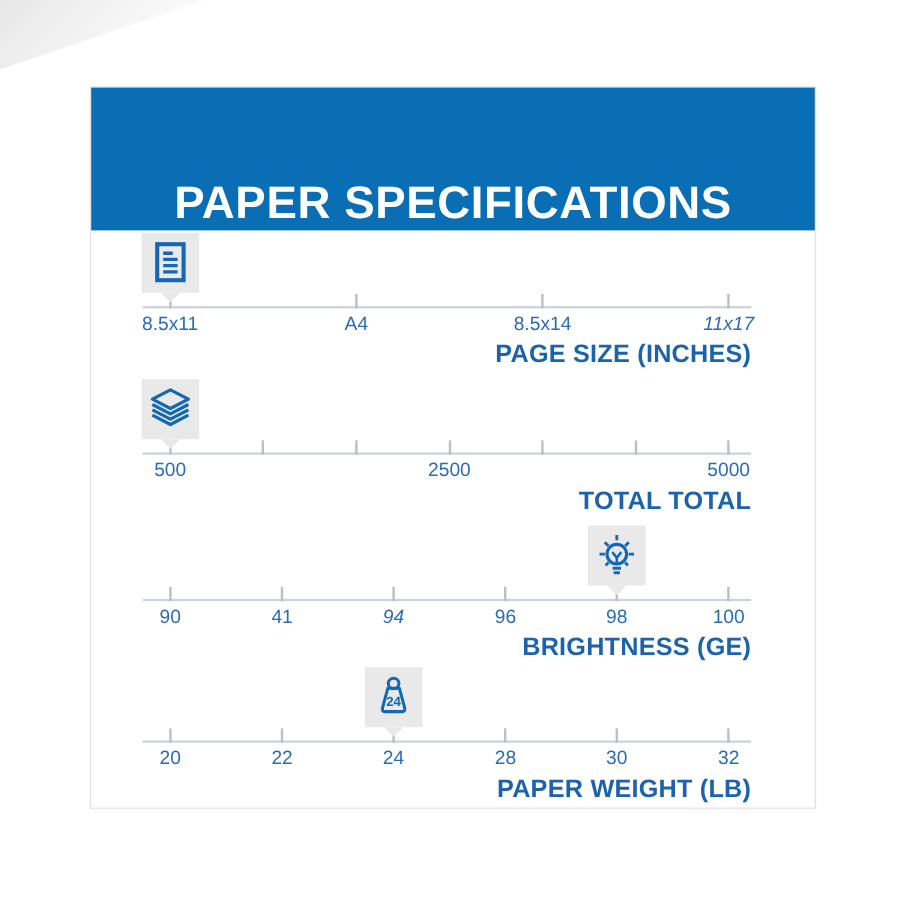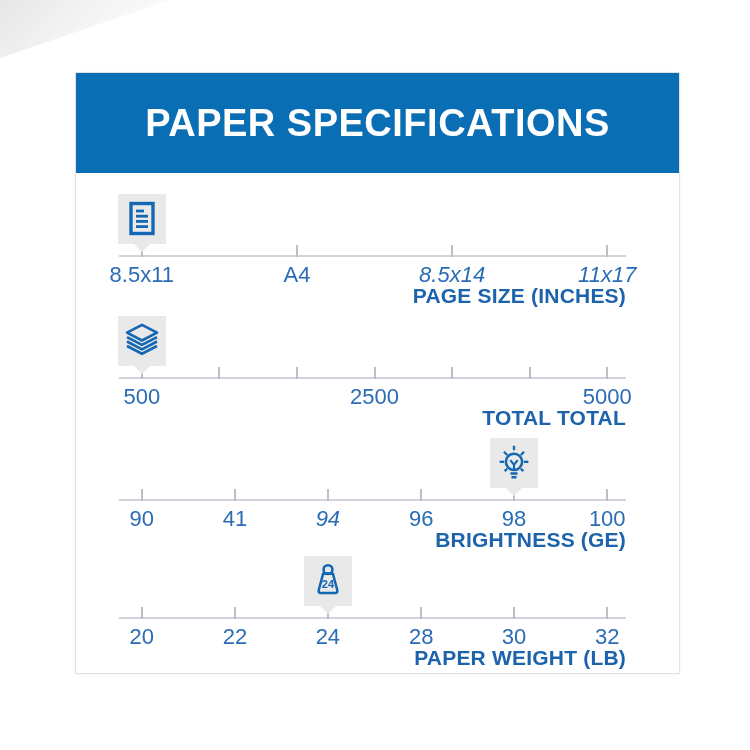--- a/index.html
+++ b/index.html
@@ -17,44 +17,44 @@
     clip-path: polygon(0 0, 100% 0, 0 100%);
   }
   .card {
     position: absolute; left: 75px; top: 72px;
     width: 603px; height: 600px;
     background: var(--card-bg, #ffffff);
     border: 1px solid var(--card-border, #e2e2e2);
     box-shadow: 0 1px 4px rgba(0,0,0,0.05);
   }
   .header {
-    position: absolute; left: 0; top: 0; right: 0; height: 100px;
+    position: absolute; left: 0; top: 0; right: 0; height: 119px;
     background: var(--header-bg, #0a6eb4);
-    display: flex; align-items: center; justify-content: center;
+    display: flex; align-items: flex-end; justify-content: center;
   }
   .header h1 {
     margin: 0;
     font-size: 38px; font-weight: bold;
     letter-spacing: 0.5px;
     color: var(--header-text, #ffffff);
     white-space: nowrap;
   }
   .scales { position: absolute; left: 0; top: 0; right: 0; bottom: 0; }
   .scale { position: absolute; left: 43px; width: 507px; height: 0; }
   .track {
     position: absolute; left: 0; top: -2px; width: 100%; height: 2px;
     background: var(--track-gray, #cfd5da);
   }
   .tick {
     position: absolute; top: -12px; width: 2px; height: 12px; margin-left: -1px;
     background: var(--tick-gray, #b9c0c6);
   }
   .tick-label {
     position: absolute; top: 5px; transform: translateX(-50%);
-    font-size: 22px; color: var(--label-blue, #2a6cb5);
+    font-size: 16px; color: var(--label-blue, #2a6cb5);
     white-space: nowrap;
   }
   .axis-title {
     position: absolute; right: 0; top: 27px;
     font-size: 21px; font-weight: bold; letter-spacing: 0.2px;
     color: var(--title-blue, #1c63ac);
     white-space: nowrap;
   }
   .marker { position: absolute; top: -63px; width: 48px; margin-left: -24px; }
   .marker-box {
@@ -82,21 +82,21 @@
     <h1>PAPER SPECIFICATIONS</h1>
   </div>
   <div class="scales">
       <div class="scale" style="top: 184px;">
         <div class="track"></div>
         <div class="tick" style="left: 4.5%;"></div>
         <div class="tick-label" style="left: 4.5%;">8.5x11</div>
         <div class="tick" style="left: 35.1%;"></div>
         <div class="tick-label" style="left: 35.1%;">A4</div>
         <div class="tick" style="left: 65.7%;"></div>
-        <div class="tick-label" style="left: 65.7%; font-style: italic;">8.5x14</div>
+        <div class="tick-label" style="left: 65.7%;">8.5x14</div>
         <div class="tick" style="left: 96.3%;"></div>
         <div class="tick-label" style="left: 96.3%; font-style: italic;">11x17</div>
         <div class="axis-title">PAGE SIZE (INCHES)</div>
         <div class="marker" style="left: 4.5%;">
           <div class="marker-box">
             <svg viewBox="0 0 36 36" width="36" height="36">
               <rect x="7" y="2.5" width="22" height="30" fill="none" stroke="currentColor" stroke-width="3.4"></rect>
               <line x1="12" y1="10" x2="20" y2="10" stroke="currentColor" stroke-width="2.8"></line>
               <line x1="12" y1="15.2" x2="24" y2="15.2" stroke="currentColor" stroke-width="2.8"></line>
               <line x1="12" y1="20.4" x2="24" y2="20.4" stroke="currentColor" stroke-width="2.8"></line>

